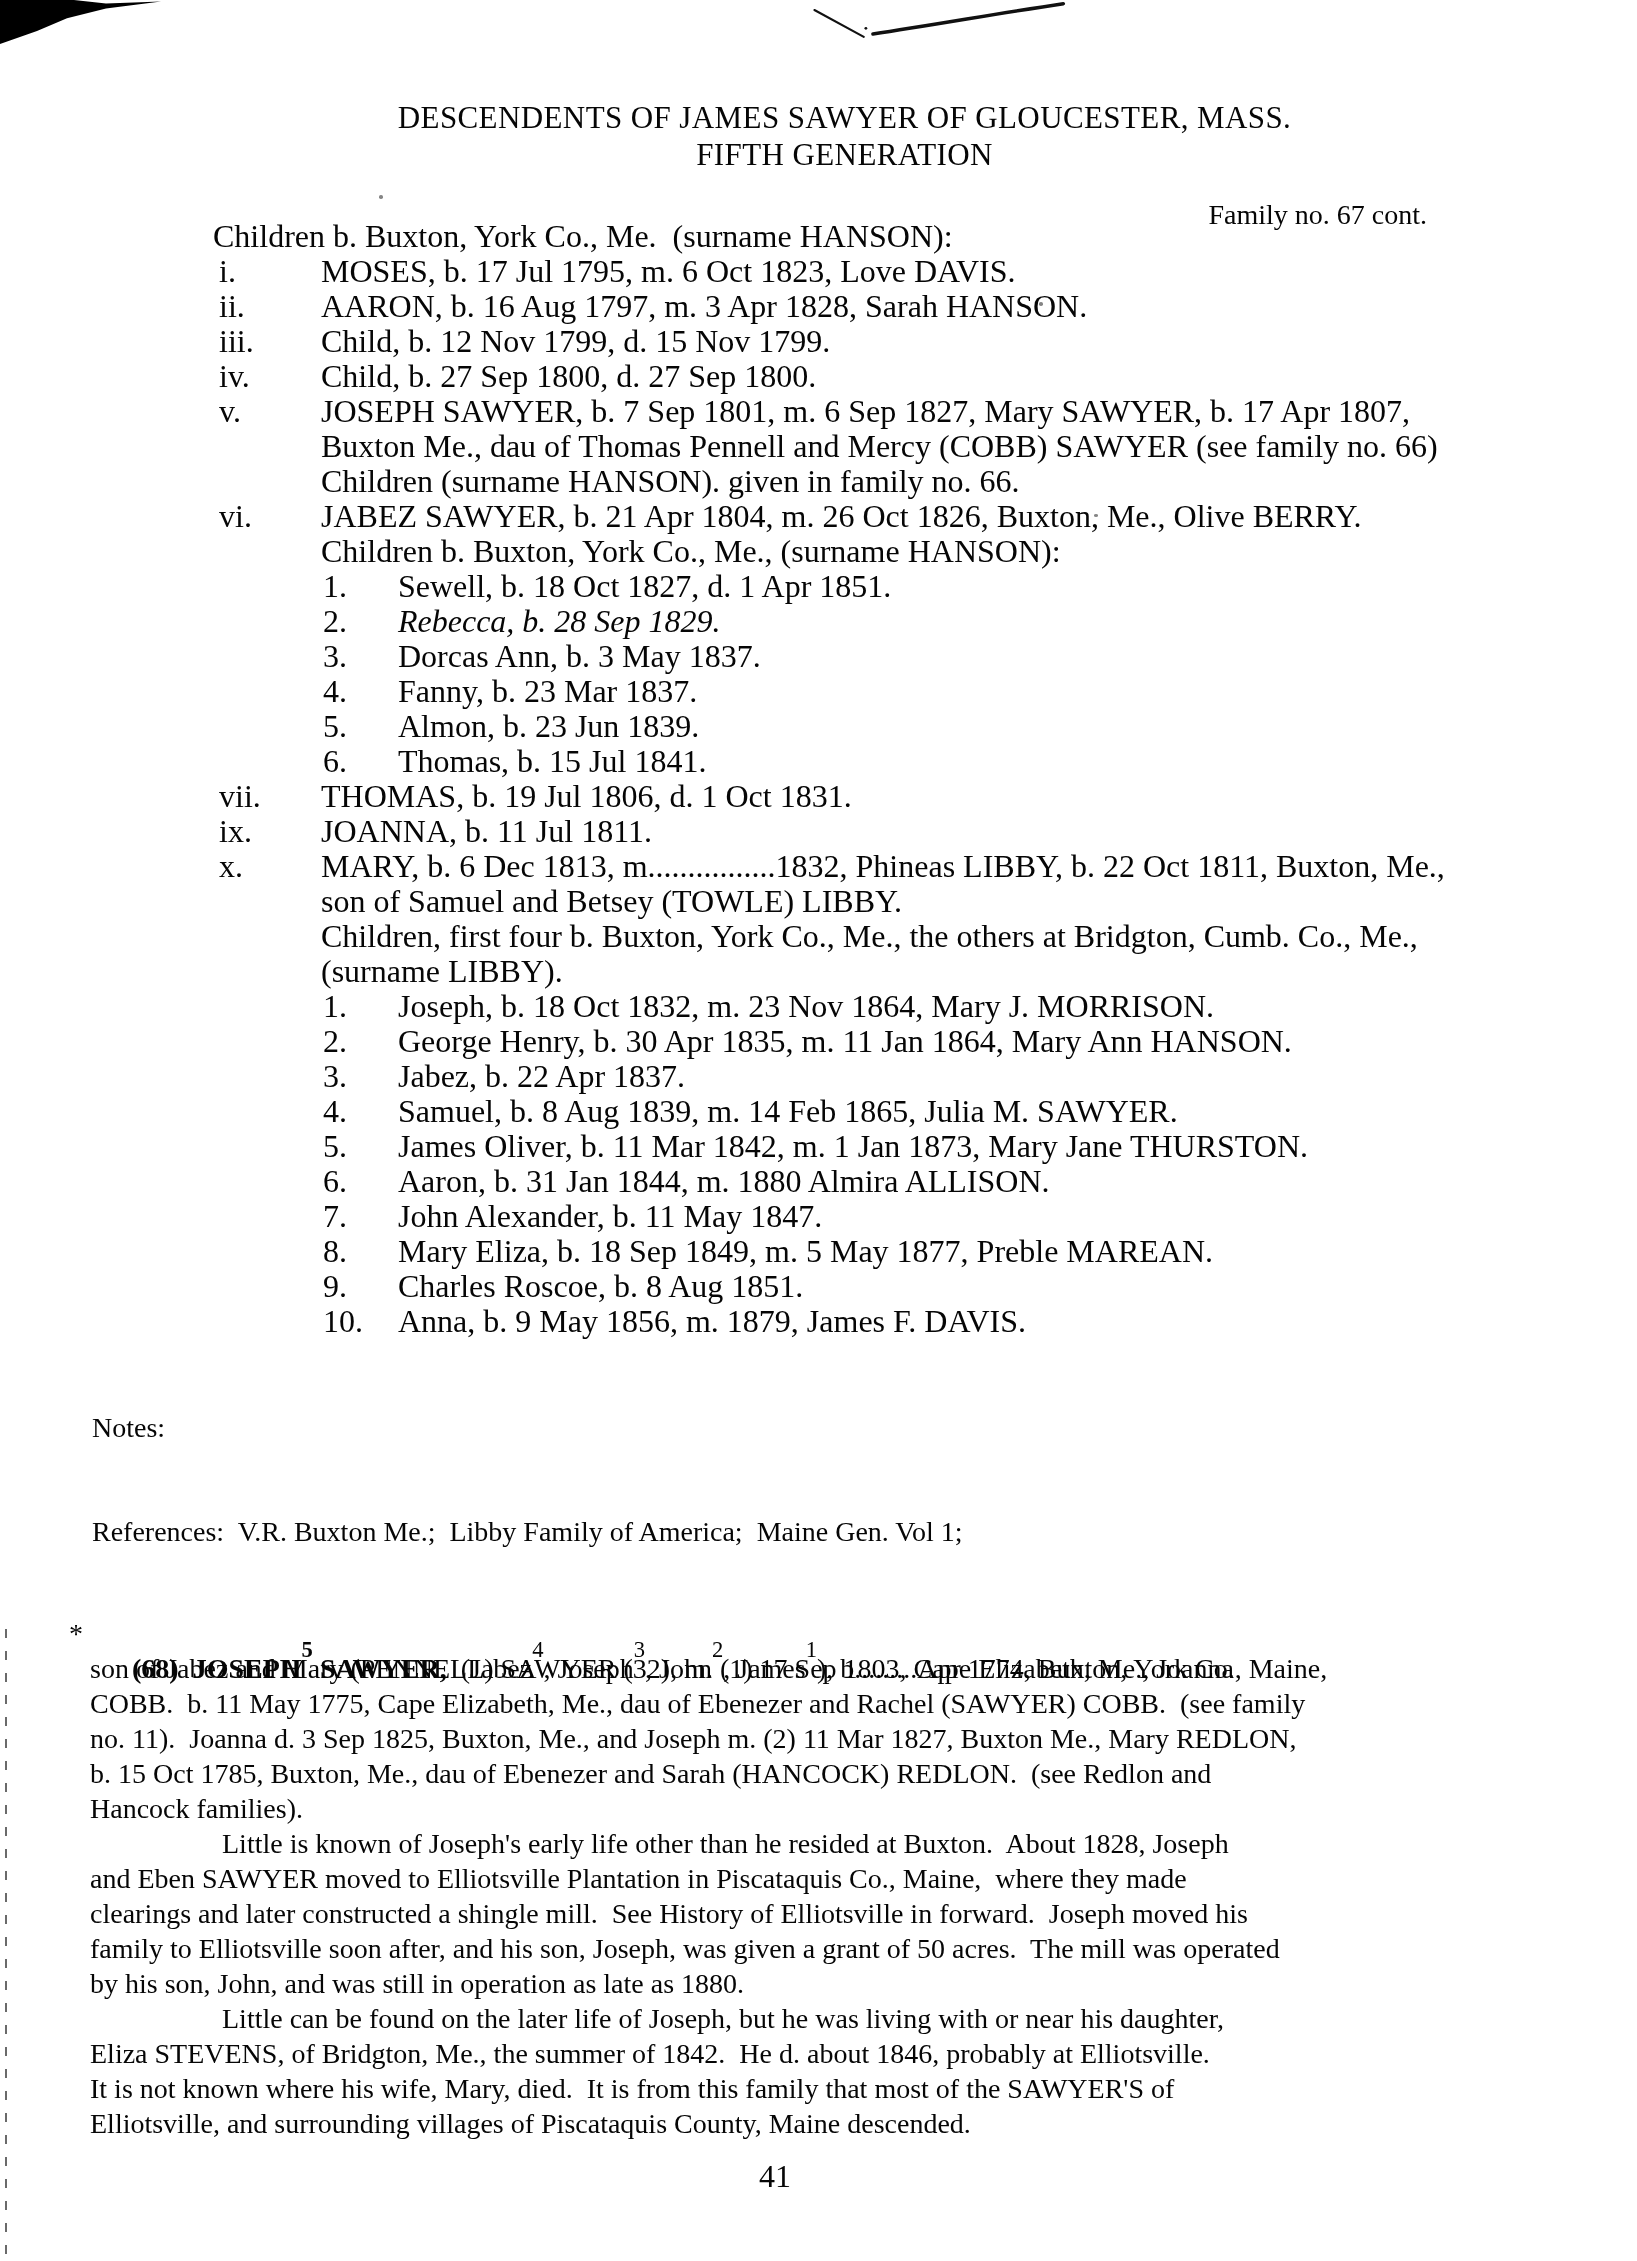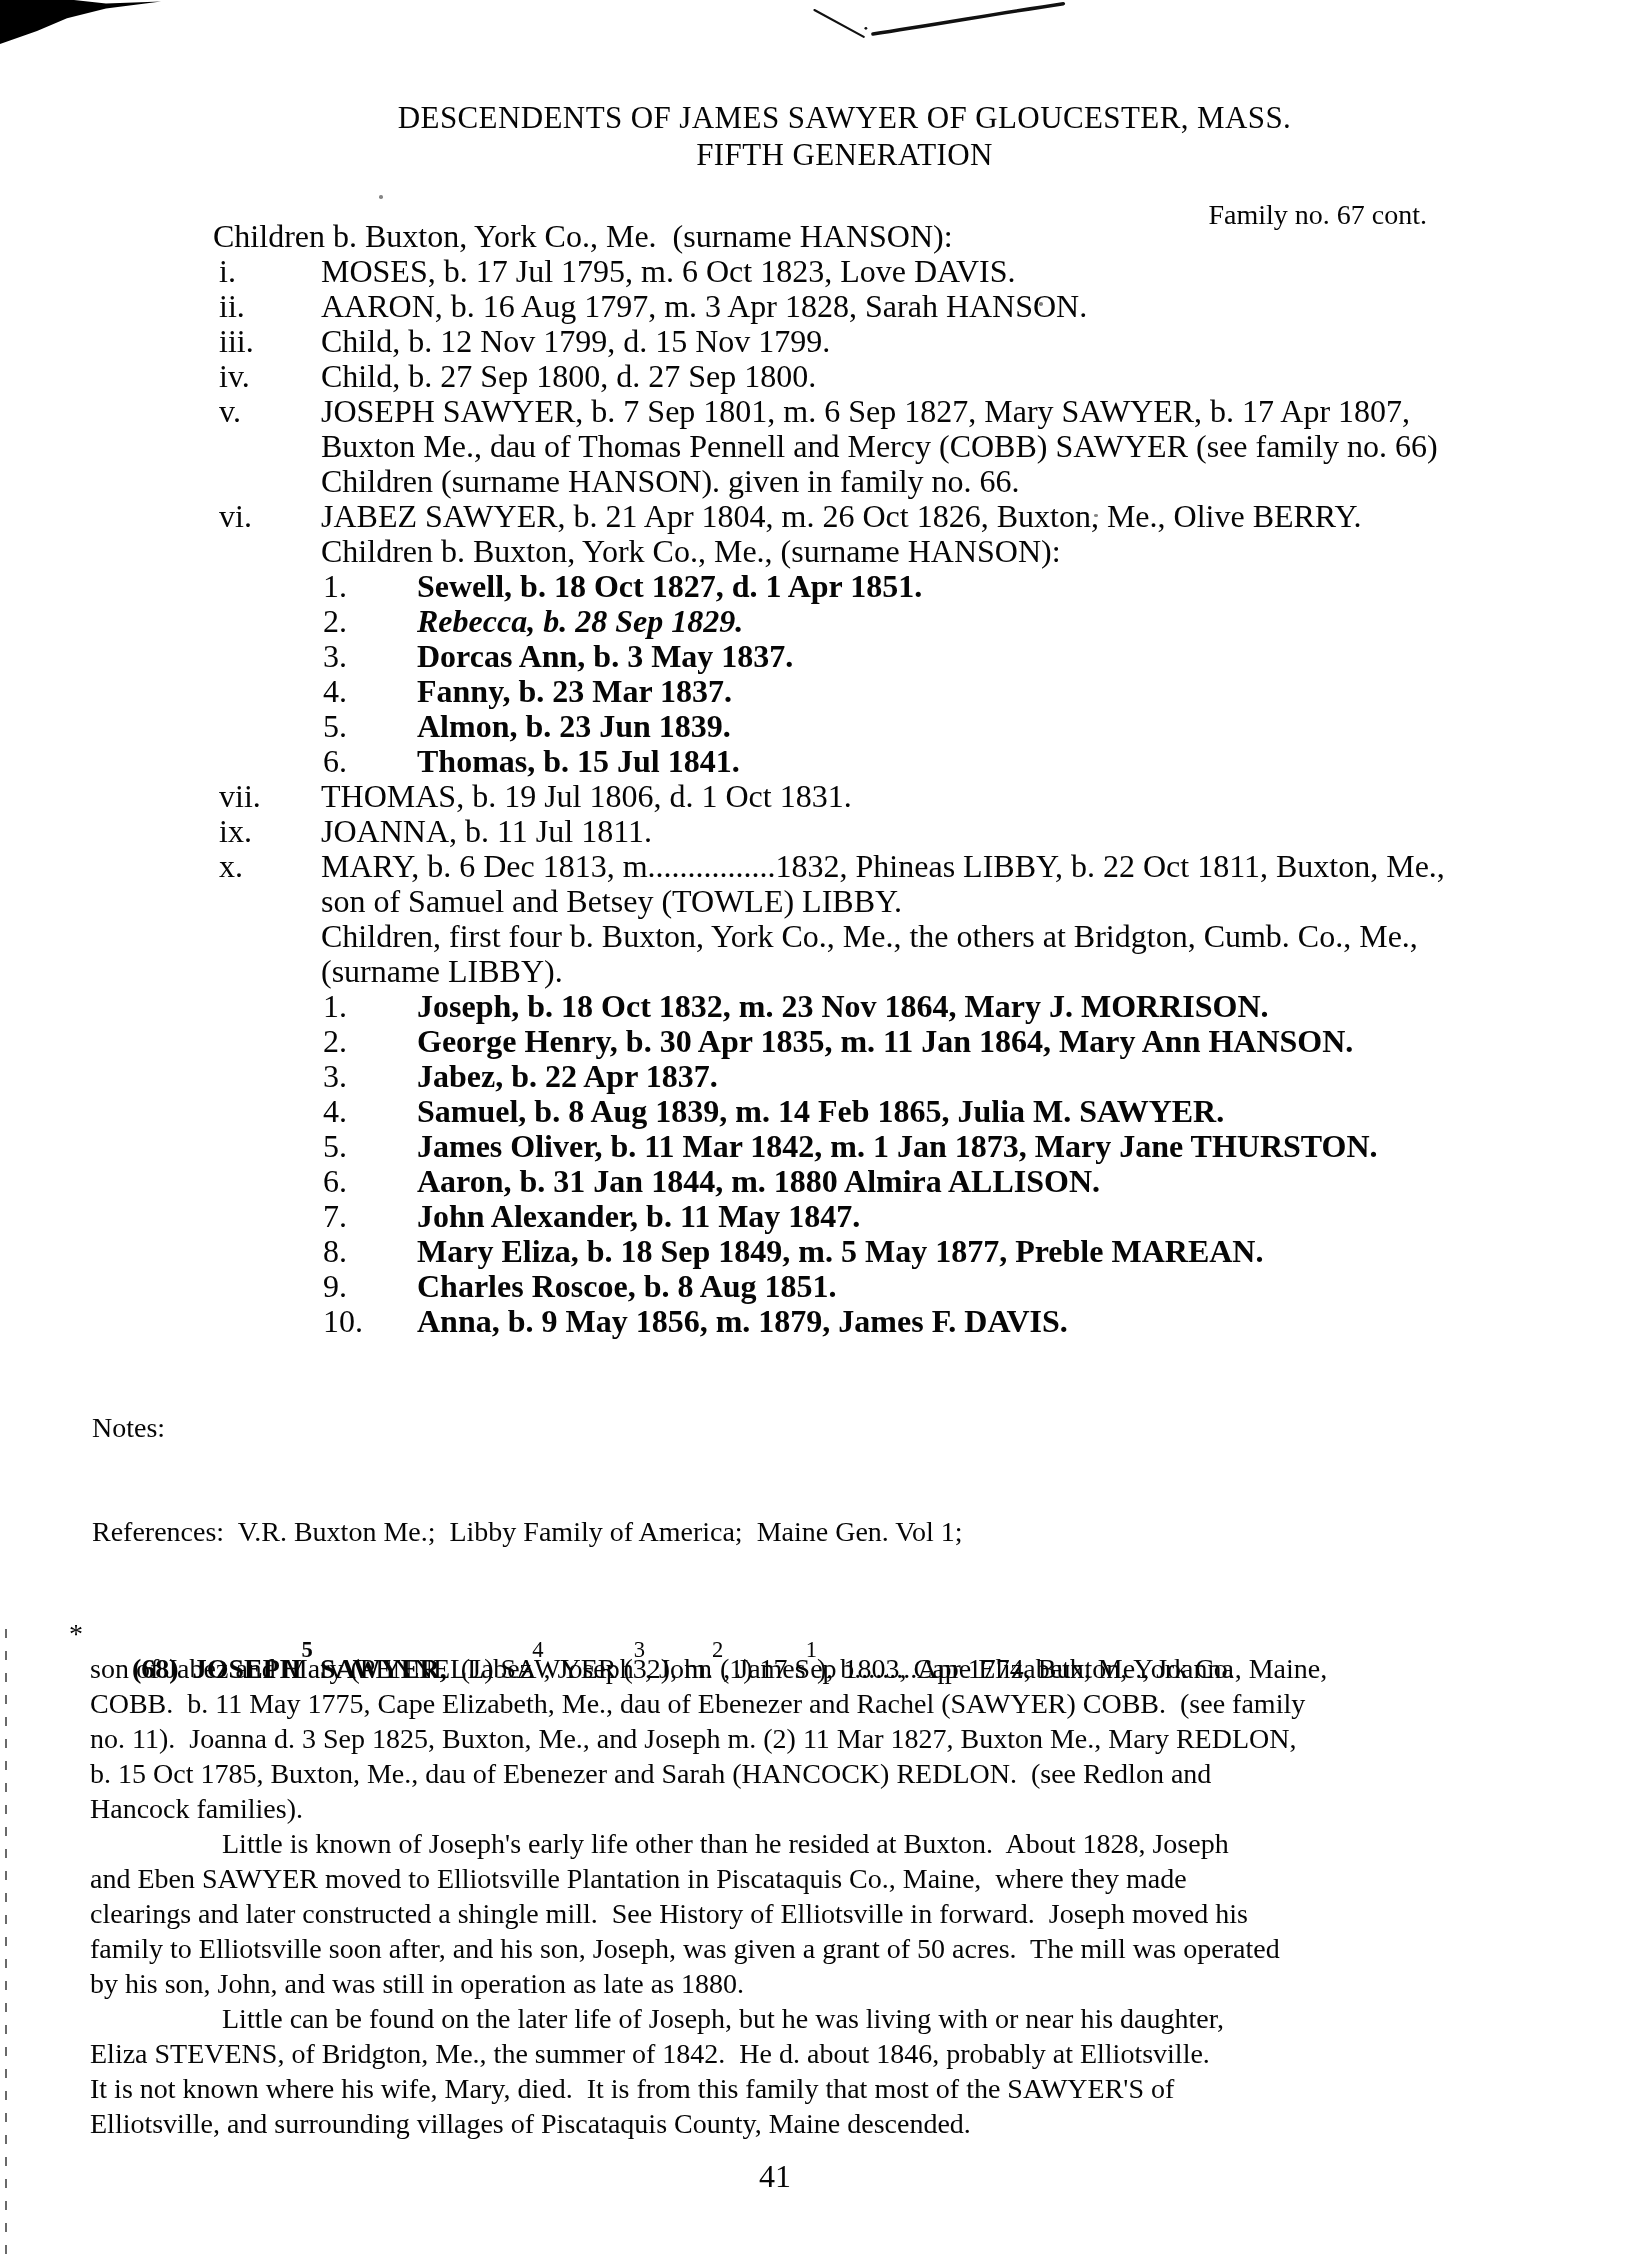--- a/index.html
+++ b/index.html
@@ -37,21 +37,21 @@
   }
 
   
   .genealogy{position:absolute;top:219px;left:0;width:100%;font-size:32px;}
   .row{position:relative;height:35px;line-height:35px;}
   .txt{position:absolute;white-space:pre;}
   .hdr{left:213px;}
   .num{left:219px;}
   .body{left:321px;}
   .snum{left:323px;}
-  .sbody{left:417px;font-weight:bold;}
+  .sbody{left:398px;}
   .italic{font-style:italic;}
 
   
   .notes{position:absolute;top:1412px;left:92px;font-size:28px;white-space:pre;}
   .references{position:absolute;top:1516px;left:92px;font-size:28px;white-space:pre;}
 
   
   .family68{position:absolute;top:1616px;left:0;width:100%;font-size:28px;}
   .f68-line{position:relative;height:35px;line-height:35px;padding-left:90px;white-space:pre;}
   .f68-line.indent{padding-left:222px;}

